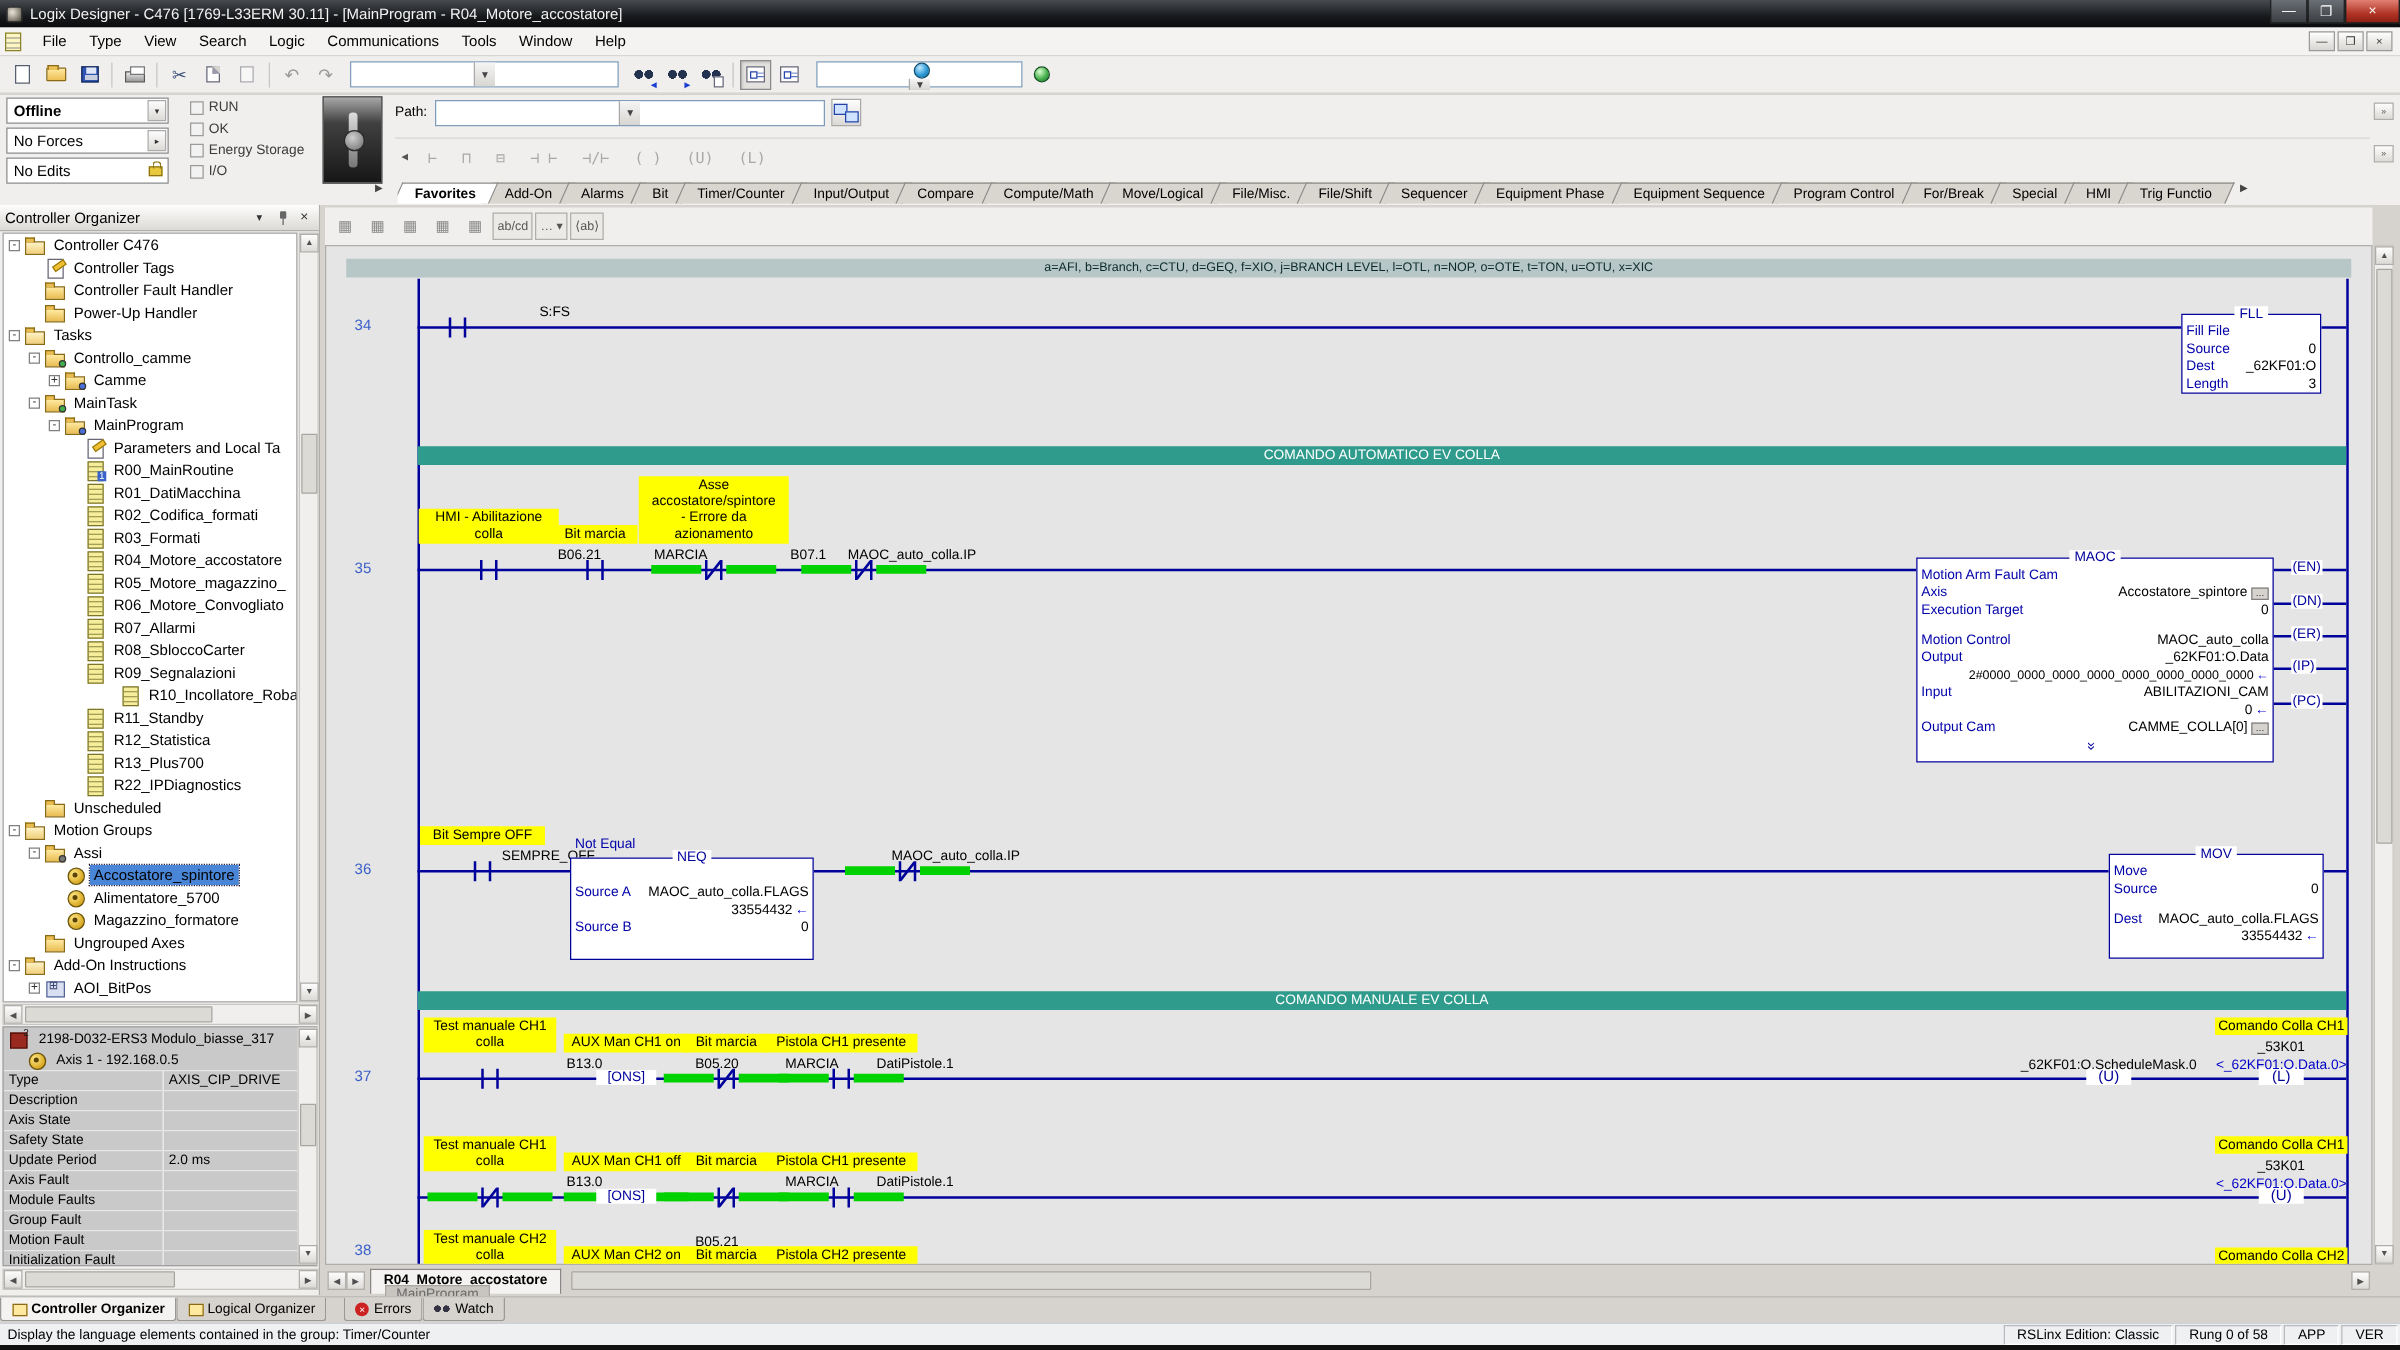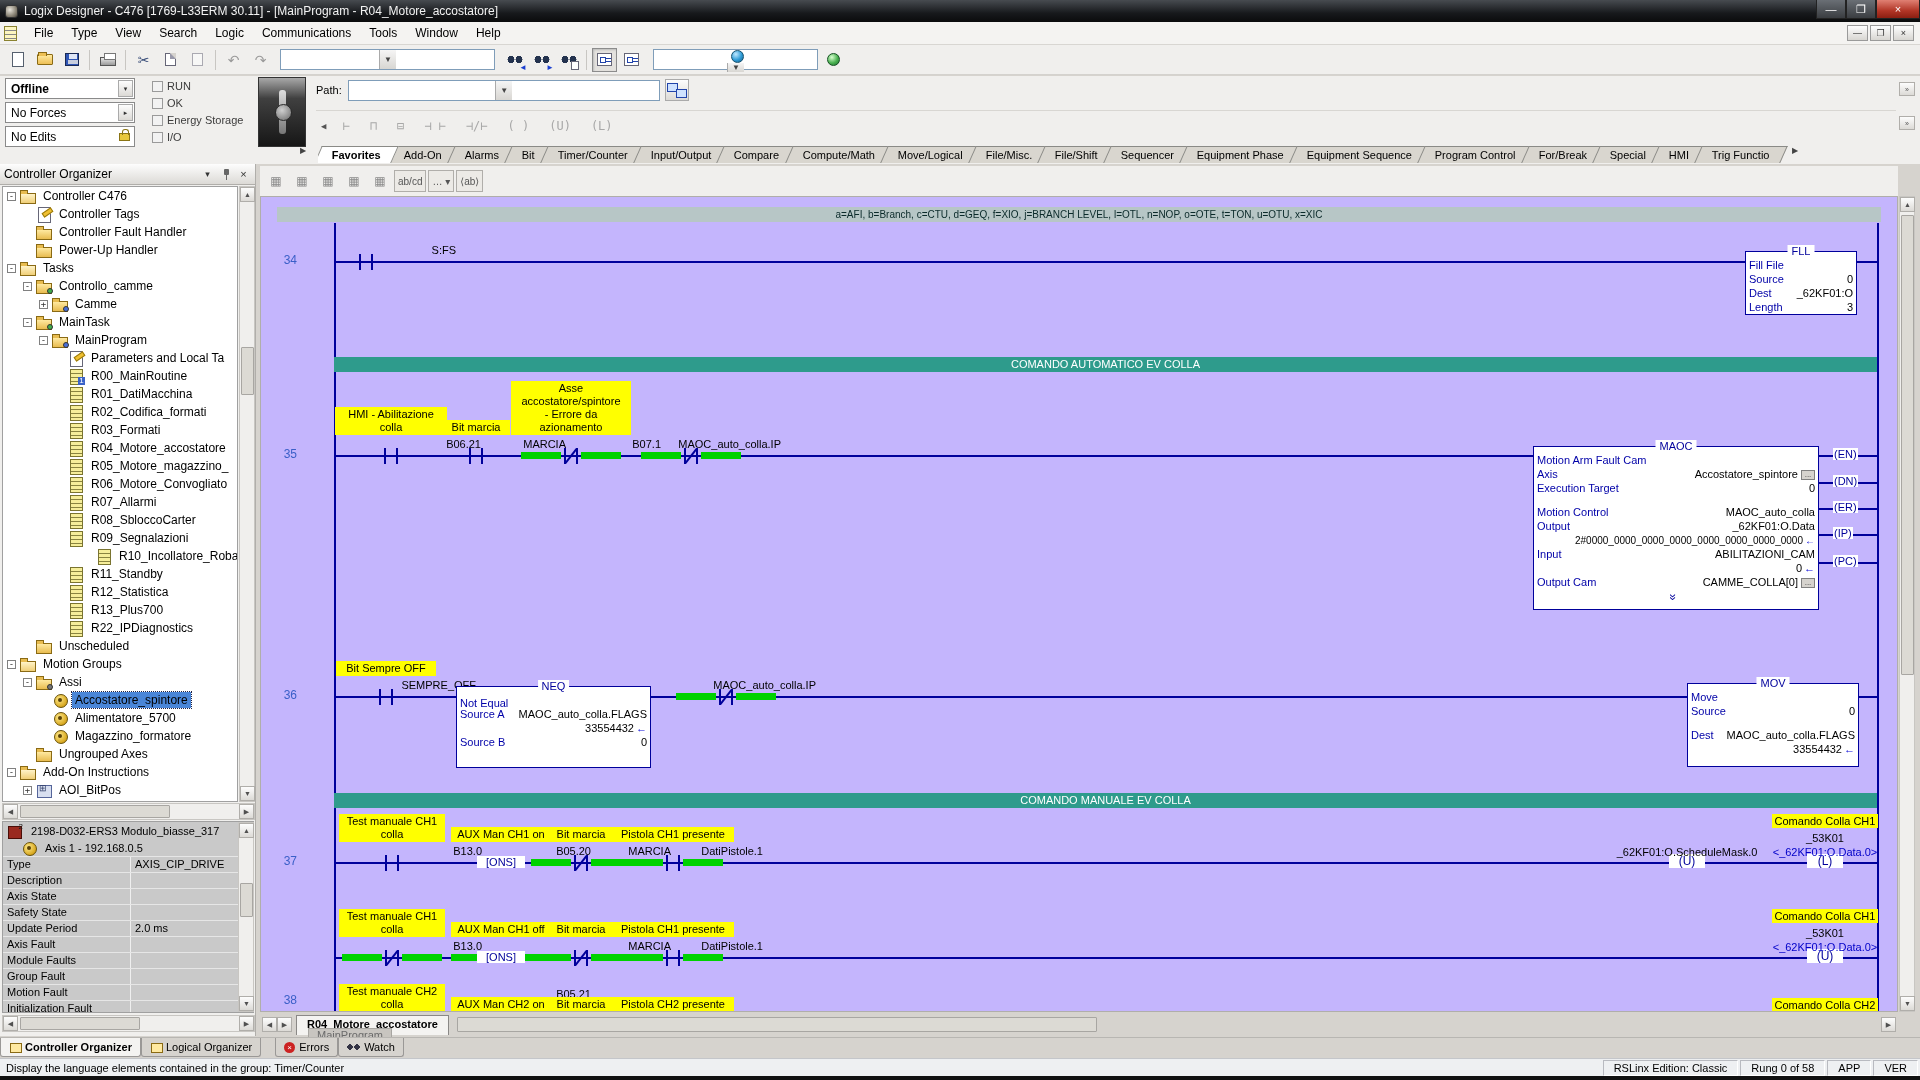--- a/index.html
+++ b/index.html
@@ -161,21 +161,21 @@
   .ic-org::before { content:""; position:absolute; left:1px; top:2px; width:10px; height:8px; background:#ffe9a0; border:1px solid #8a6a14; }
   #statusbar { position:absolute; left:0; top:1058px; width:1920px; height:18px; background:#eef0f2; border-top:1px solid #c4c6ca;
     display:flex; align-items:center; font-size:11px; }
   #status-msg { flex:1; padding-left:6px; }
   .sseg { padding:1px 10px; margin-right:2px; border:1px solid; border-color:#b8bac0 #fff #fff #b8bac0; white-space:nowrap; }
 
   
   #editor-toolbar { position:absolute; left:260px; top:166px; width:1638px; height:30px; background:#f0efed; display:flex; align-items:center; padding-left:4px; gap:2px; }
   .etb { min-width:24px; height:22px; display:flex; align-items:center; justify-content:center; color:#8a8a8a; font-size:12px; padding:0 3px; }
   .etb.boxed { border:1px solid #b0aeaa; background:#eceae6; color:#555; font-size:10px; }
-  #ladder-wrap { position:absolute; left:260px; top:196px; width:1638px; height:816px; background:#c4b5fd; border:1px solid #b0aeaa; overflow:hidden; }
+  #ladder-wrap { position:absolute; left:260px; top:196px; width:1638px; height:816px; background:#e5e5e5; border:1px solid #b0aeaa; overflow:hidden; }
   #ladder-canvas { position:absolute; left:0; top:0; width:100%; height:100%; }
   .lad-legend { position:absolute; left:16px; top:10px; width:1604px; height:15px; background:#b7c6c6; color:#0a2a2a;
     font-size:10px; text-align:center; line-height:15px; }
   .lad-banner { position:absolute; left:73px; width:1543px; height:15px; background:var(--banner); color:#fff;
     font-size:11px; text-align:center; line-height:15px; }
   .rail { position:absolute; top:26px; width:2px; height:790px; background:var(--wire); }
   .wire { position:absolute; height:2px; background:var(--wire); }
   .rung-num { position:absolute; left:6px; width:30px; text-align:right; color:#3a5fc8; font-size:12px; }
   .cbar { position:absolute; width:2px; height:16px; background:var(--wire); }
   .slash { position:absolute; width:2px; height:18px; background:var(--wire); transform:rotate(38deg); }
@@ -802,21 +802,21 @@
       <div class="wire" style="left: 390px; top: 499px; width: 1036px;"></div>
       <div class="wire" style="left: 1598px; top: 499px; width: 18px;"></div>
       <div class="cbar" style="left: 118px; top: 492px;"></div>
       <div class="cbar" style="left: 130px; top: 492px;"></div>
       <div class="lad-tag" style="left: 35px; top: 482px;">SEMPRE_OFF</div>
       <div class="lad-desc" style="left: 75px; top: 464px; width: 100px;">
         <div>Bit Sempre OFF</div>
       </div>
       <div class="lad-block" style="left: 195px; top: 489px; width: 195px; height: 82px;"></div>
       <div class="blk-title" style="left: 292.5px; top: 489px;">NEQ</div>
-      <div class="blk-row" style="left: 199px; top: 500px; width: 187px;">
+      <div class="blk-row" style="left: 199px; top: 472px; width: 187px;">
         <span class="blk-l">Not Equal</span>
       </div>
       <div class="blk-row" style="left: 199px; top: 511px; width: 187px;">
         <span class="blk-l">Source A</span>
         <span class="blk-r">MAOC_auto_colla.FLAGS</span>
       </div>
       <div class="blk-row" style="left: 199px; top: 525px; width: 187px;">
         <span class="blk-r">33554432<span class="blk-arrow">←</span></span>
       </div>
       <div class="blk-row" style="left: 199px; top: 539px; width: 187px;">

